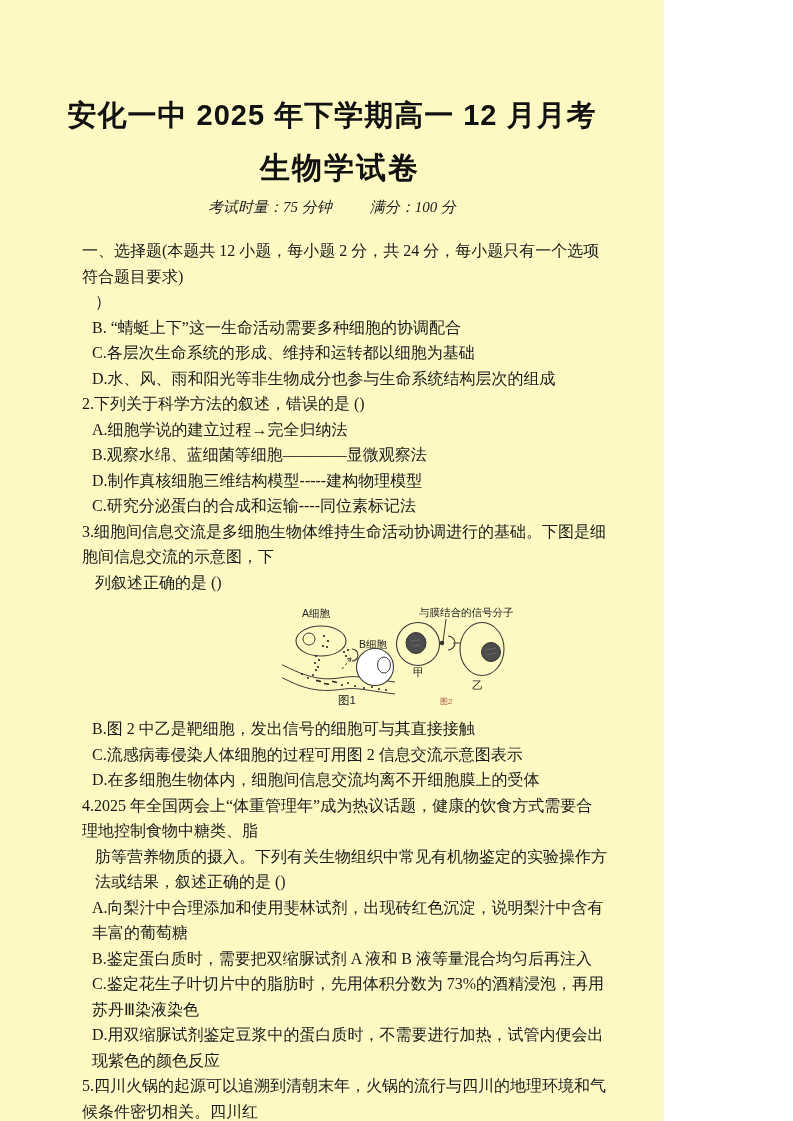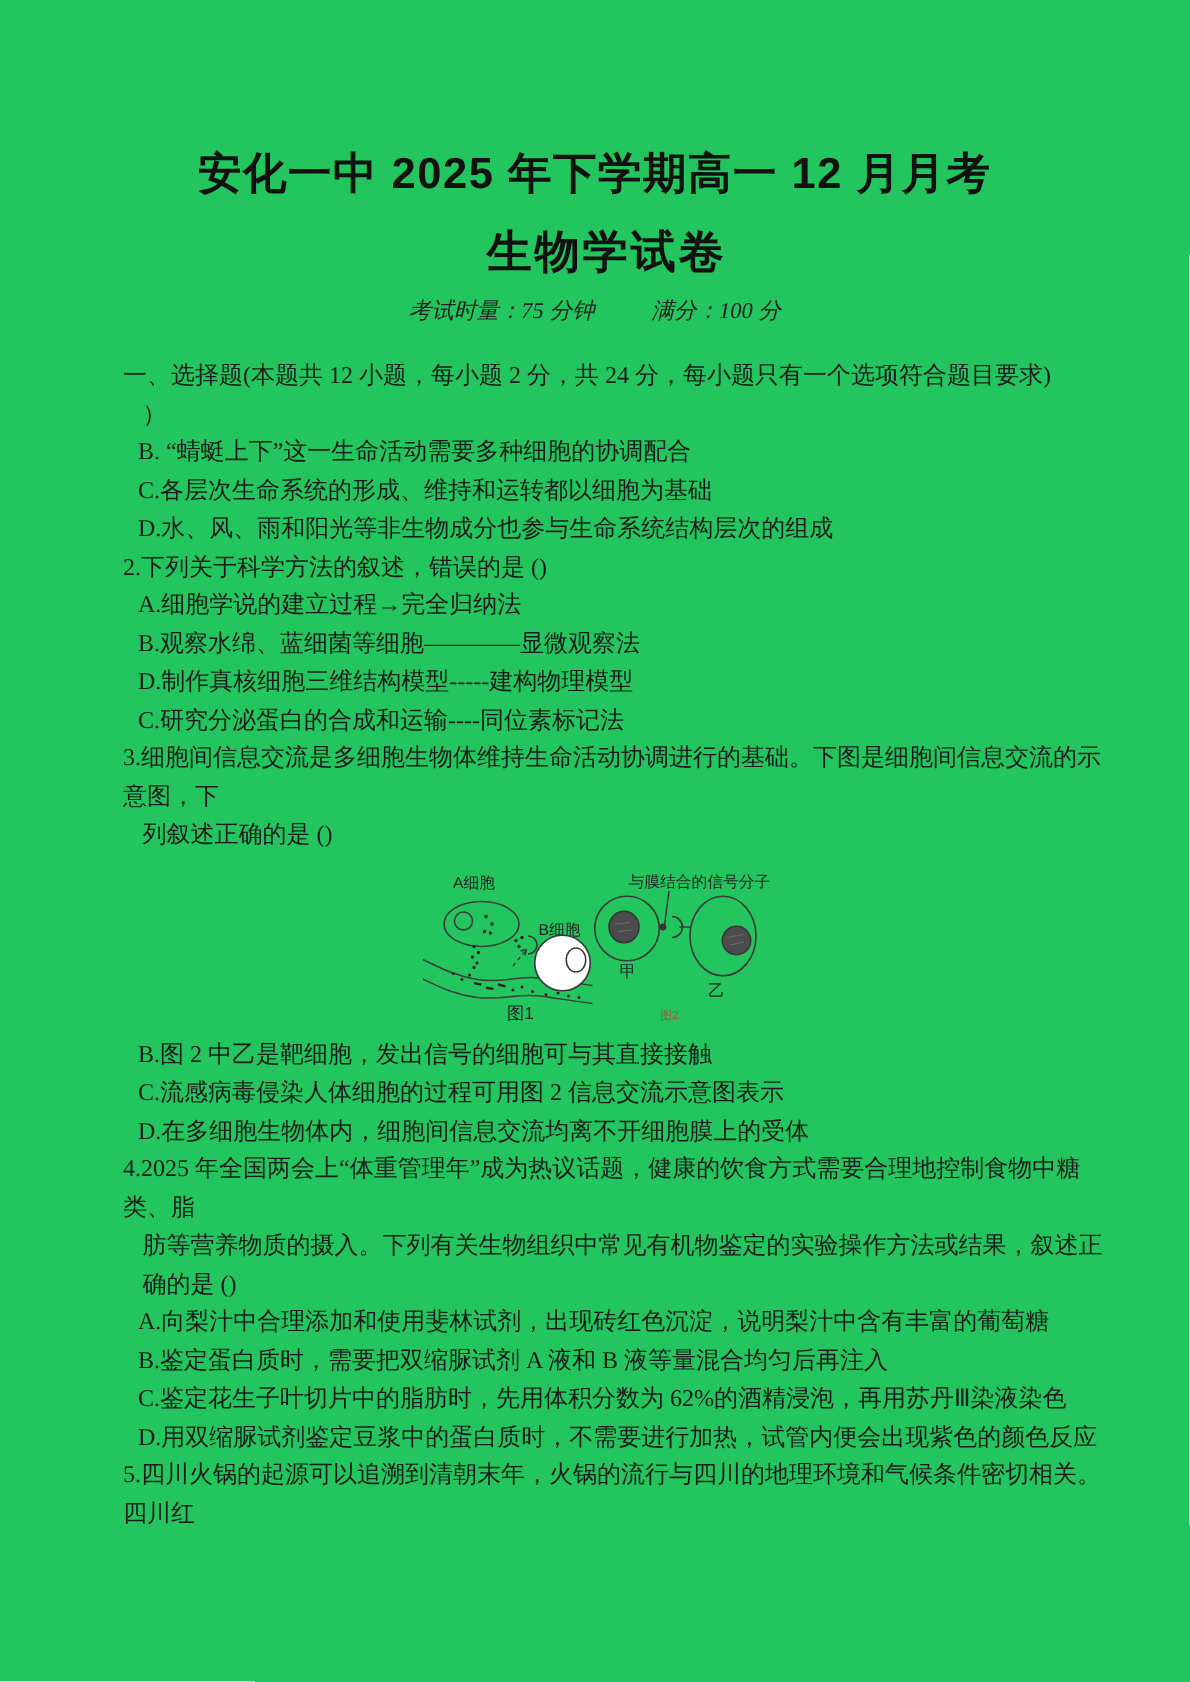--- a/index.html
+++ b/index.html
@@ -1,19 +1,19 @@
 <!DOCTYPE html>
 <html><head>
 <meta charset="utf-8">
 <style>
   html,body{margin:0;padding:0;background:#ffffff;}
   .page{
     position:relative;
-    width:793px;height:1121px;
-    background:#22c55e;
+    width:664px;height:1121px;
+    background:#fef9c3;
     color:#1b1b1b;
     font-family:"Liberation Serif", serif;
     overflow:hidden;
   }
   .title{
     padding-top:96px;
     text-align:center;
     font-family:"Liberation Sans", sans-serif;
     font-weight:700;
     font-size:29px;
@@ -153,19 +153,19 @@
     </div>
 
     <div class="line opt">B.图 2 中乙是靶细胞，发出信号的细胞可与其直接接触</div>
     <div class="line opt">C.流感病毒侵染人体细胞的过程可用图 2 信息交流示意图表示</div>
     <div class="line opt">D.在多细胞生物体内，细胞间信息交流均离不开细胞膜上的受体</div>
 
     <div class="line">4.2025 年全国两会上“体重管理年”成为热议话题，健康的饮食方式需要合理地控制食物中糖类、脂</div>
     <div class="line cont">肪等营养物质的摄入。下列有关生物组织中常见有机物鉴定的实验操作方法或结果，叙述正确的是 ()</div>
     <div class="line opt">A.向梨汁中合理添加和使用斐林试剂，出现砖红色沉淀，说明梨汁中含有丰富的葡萄糖</div>
     <div class="line opt">B.鉴定蛋白质时，需要把双缩脲试剂 A 液和 B 液等量混合均匀后再注入</div>
-    <div class="line opt">C.鉴定花生子叶切片中的脂肪时，先用体积分数为 62%的酒精浸泡，再用苏丹Ⅲ染液染色</div>
+    <div class="line opt">C.鉴定花生子叶切片中的脂肪时，先用体积分数为 73%的酒精浸泡，再用苏丹Ⅲ染液染色</div>
     <div class="line opt">D.用双缩脲试剂鉴定豆浆中的蛋白质时，不需要进行加热，试管内便会出现紫色的颜色反应</div>
 
     <div class="line">5.四川火锅的起源可以追溯到清朝末年，火锅的流行与四川的地理环境和气候条件密切相关。四川红</div>
 
   </div>
 </div>
 
 </body></html>

